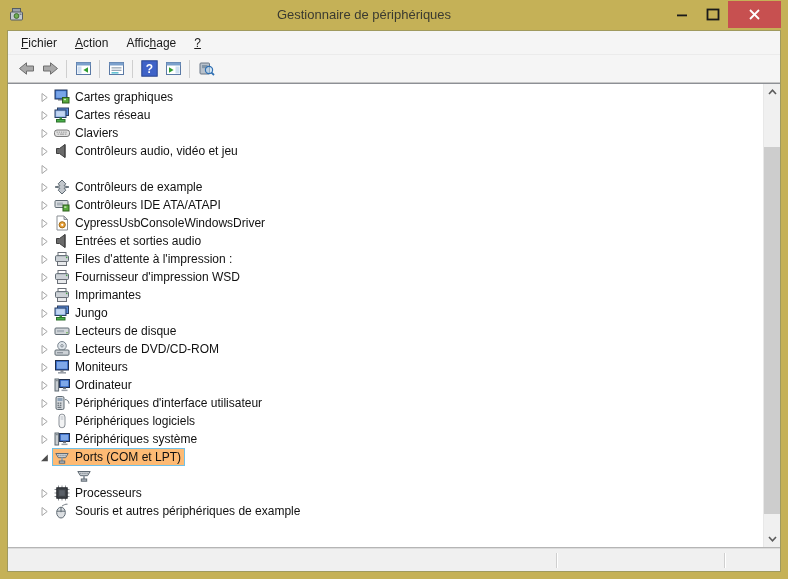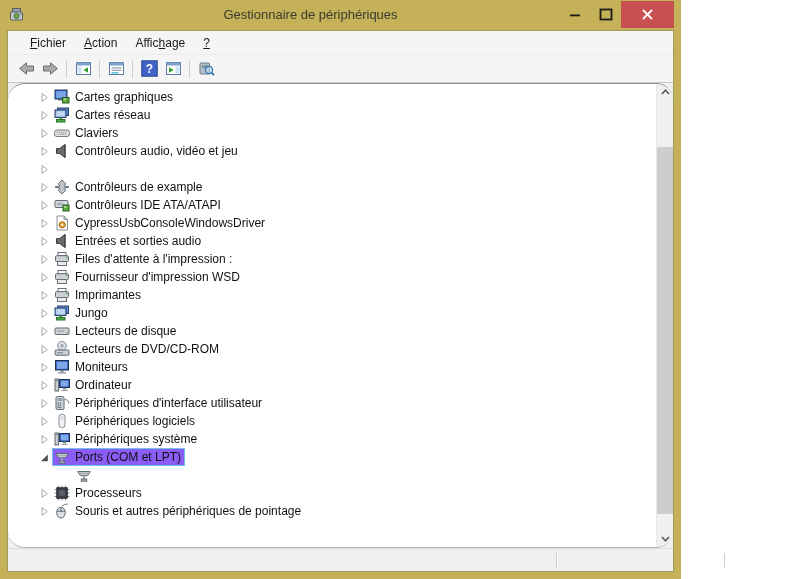--- a/index.html
+++ b/index.html
@@ -1,56 +1,56 @@
 <!DOCTYPE html>
 <html><head>
 <meta charset="utf-8">
 <style>
   html,body{margin:0;padding:0;overflow:hidden;}
   body{width:795px;height:579px;font-family:"Liberation Sans","DejaVu Sans",sans-serif;
        -webkit-user-select:none;user-select:none;}
-  .window{position:relative;width:681px;height:579px;background:#c5b157;box-sizing:border-box;}
+  .window{position:relative;width:788px;height:579px;background:#c5b157;box-sizing:border-box;}
 
   
   .titlebar{position:absolute;left:0;top:0;right:0;height:30px;}
   .app-icon{position:absolute;left:8px;top:6px;width:17px;height:17px;}
   .app-icon svg{width:17px;height:17px;display:block;}
   .title{position:absolute;left:60px;right:120px;top:0;height:30px;line-height:30px;
          text-align:center;font-size:13px;color:#3a3a30;white-space:nowrap;}
   .caption-buttons{position:absolute;right:7px;top:1px;height:27px;display:flex;align-items:stretch;}
   .cap-btn{width:31px;display:flex;align-items:center;justify-content:center;}
   .cap-btn svg{display:block;}
   .cap-btn.close{width:53px;background:#c75050;}
 
   
   .inner{position:absolute;left:7px;right:7px;top:30px;bottom:7px;background:#f0f0f0;
          border:1px solid #a09a5e;display:flex;flex-direction:column;box-sizing:border-box;}
 
-  .menubar{height:23px;background:#f5f5f5;display:flex;align-items:center;padding:0 13px;
+  .menubar{height:23px;background:#f5f5f5;display:flex;align-items:center;padding:0 4px;
            font-size:12px;color:#1a1a1a;flex:0 0 auto;}
   .menu-item{padding:3px 9px;cursor:default;}
 
   .toolbar{height:27px;background:#f5f5f5;display:flex;align-items:center;padding:0 6px;
            border-top:1px solid #ebebeb;border-bottom:1px solid #c6c6c6;flex:0 0 auto;}
   .tb-btn{width:24px;height:22px;display:flex;align-items:center;justify-content:center;}
   .tb-btn svg{width:17px;height:17px;display:block;}
   .tb-sep{width:1px;height:18px;background:#cfcfcf;margin:0 4px;flex:0 0 1px;}
 
   
   .treewrap{flex:1 1 auto;background:#fff;border-top:1px solid #8d9095;
-            border-bottom:1px solid #b5b5b5;position:relative;overflow:hidden;border-radius:17px;}
+            border-bottom:1px solid #b5b5b5;position:relative;overflow:hidden;}
   .tree{list-style:none;margin:0;padding:4px 0 0 0;}
   .tree-row{height:18px;display:flex;align-items:center;font-size:12px;color:#111;white-space:nowrap;}
   .indent{flex:0 0 auto;}
   .indent.lv0{width:28px;} .indent.lv1{width:50px;}
   .arrow{flex:0 0 16px;width:16px;height:16px;display:flex;align-items:center;justify-content:center;}
   .arrow svg{width:11px;height:11px;display:block;}
   .sel-wrap{display:inline-flex;align-items:center;height:16px;padding:0 3px 0 1px;
             border:1px solid transparent;}
-  .tree-row.selected .sel-wrap{background:#8b5cf6;border-color:#70c0e7;align-items:center;}
+  .tree-row.selected .sel-wrap{background:#fdba74;border-color:#70c0e7;align-items:center;}
   .ticon{width:16px;height:16px;margin-right:5px;flex:0 0 16px;}
   .ticon svg{width:16px;height:16px;display:block;}
 
   
   .scrollbar{position:absolute;top:0;right:0;bottom:0;width:17px;background:#f0f0f0;
              border-left:1px solid #e8e8e8;box-sizing:border-box;}
   .sb-btn{position:absolute;left:0;width:17px;height:17px;display:flex;align-items:center;justify-content:center;}
   .sb-btn.up{top:0;} .sb-btn.down{bottom:0;}
   .sb-btn svg{width:11px;height:11px;display:block;}
   .sb-thumb{position:absolute;left:0;top:63px;height:367px;width:16px;background:#cdcdcd;}
@@ -636,21 +636,21 @@
             </span>
             <span class="sel-wrap">
               <span class="ticon">
                 <svg viewBox="0 0 16 16">
                   <path d="M13.5 1.2c-2.2-.3-3.8.8-5.5 1.9" fill="none" stroke="#70787f"></path>
                   <ellipse cx="7" cy="9.6" rx="4.3" ry="5.4" fill="#dcdfe2" stroke="#5f6a73"></ellipse>
                   <line x1="7" y1="4.3" x2="7" y2="9.2" stroke="#5f6a73"></line>
                   <line x1="2.8" y1="8.2" x2="11.2" y2="8.2" stroke="#5f6a73"></line>
                 </svg>
               </span>
-              <span class="label">Souris et autres périphériques de pointage</span>
+              <span class="label">Souris et autres périphériques de example</span>
             </span>
           </li>
         </ul>
       <div class="scrollbar">
         <div class="sb-btn up">
           <svg viewBox="0 0 11 11">
               <polyline points="2,7 5.5,3.2 9,7" fill="none" stroke="#5a5a5a" stroke-width="1.6"></polyline>
             </svg>
         </div>
         <div class="sb-thumb"></div>

